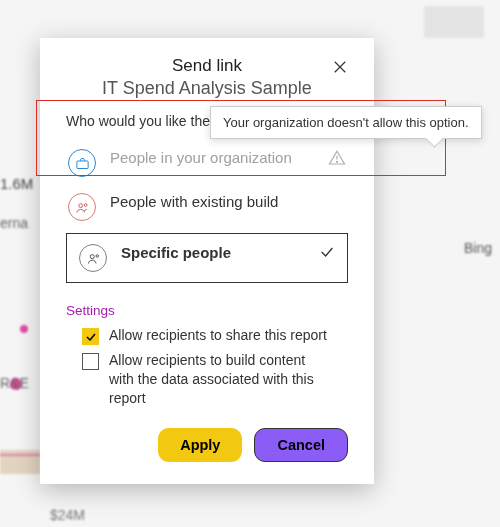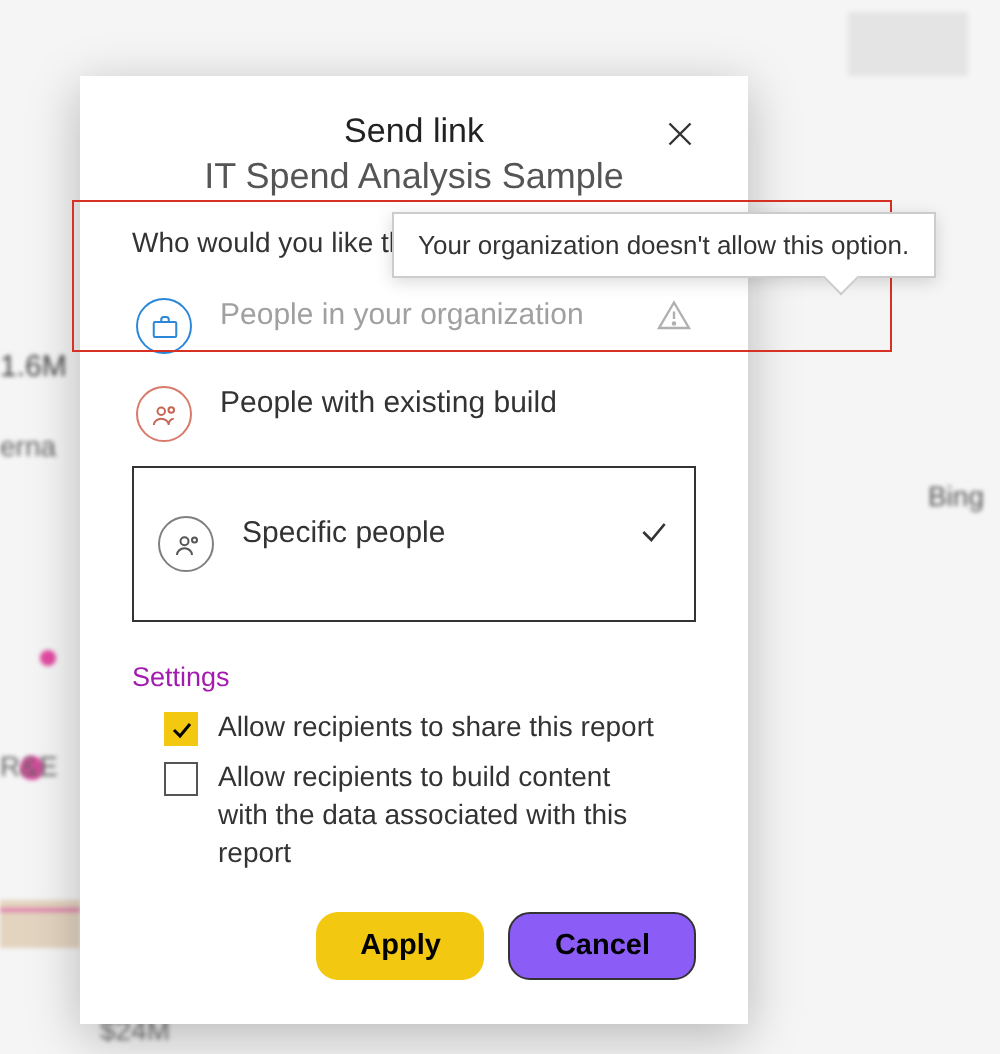--- a/index.html
+++ b/index.html
@@ -76,22 +76,22 @@
   .ic-red  { border: 1.5px solid #d87a6a; }
   .ic-grey { border: 1.5px solid #808080; }
   .ic-blue svg { stroke:#2b88d8; }
   .ic-red svg  { stroke:#c76554; }
   .ic-grey svg { stroke:#555; }
   .warn-icon { margin-left: auto; }
   .warn-icon svg { width: 18px; height: 18px; stroke:#b0b0b0; fill:none; }
 
   .option.selected {
     border: 1px solid #333;
-    padding: 24px 12px;
-    font-weight: 400;
+    padding: 10px 12px;
+    font-weight: 700;
     margin-top: 4px;
   }
   .check-icon { margin-left: auto; }
   .check-icon svg { width: 16px; height: 16px; stroke:#333; fill:none; }
 
   .tooltip {
     position: absolute;
     background: #fff;
     border: 1px solid #ccc;
     box-shadow: 0 2px 8px rgba(0,0,0,0.15);
@@ -237,17 +237,17 @@
   <div class="setting-row">
     <span class="checkbox"></span>
     <span>Allow recipients to build content with the data associated with this report</span>
   </div>
 
   <div class="btn-row">
     <button class="btn btn-apply">Apply</button>
     <button class="btn btn-cancel">Cancel</button>
   </div>
 
-  <div class="tooltip" style="top:68px; left:156px;">Your organization doesn't allow this option.</div>
+  <div class="tooltip" style="top:68px; left:170px;">Your organization doesn't allow this option.</div>
 
 </div>
 
 <div class="highlight-box" style="top:100px; left:36px; width:410px; height:76px;"></div>
 
 </body></html>

